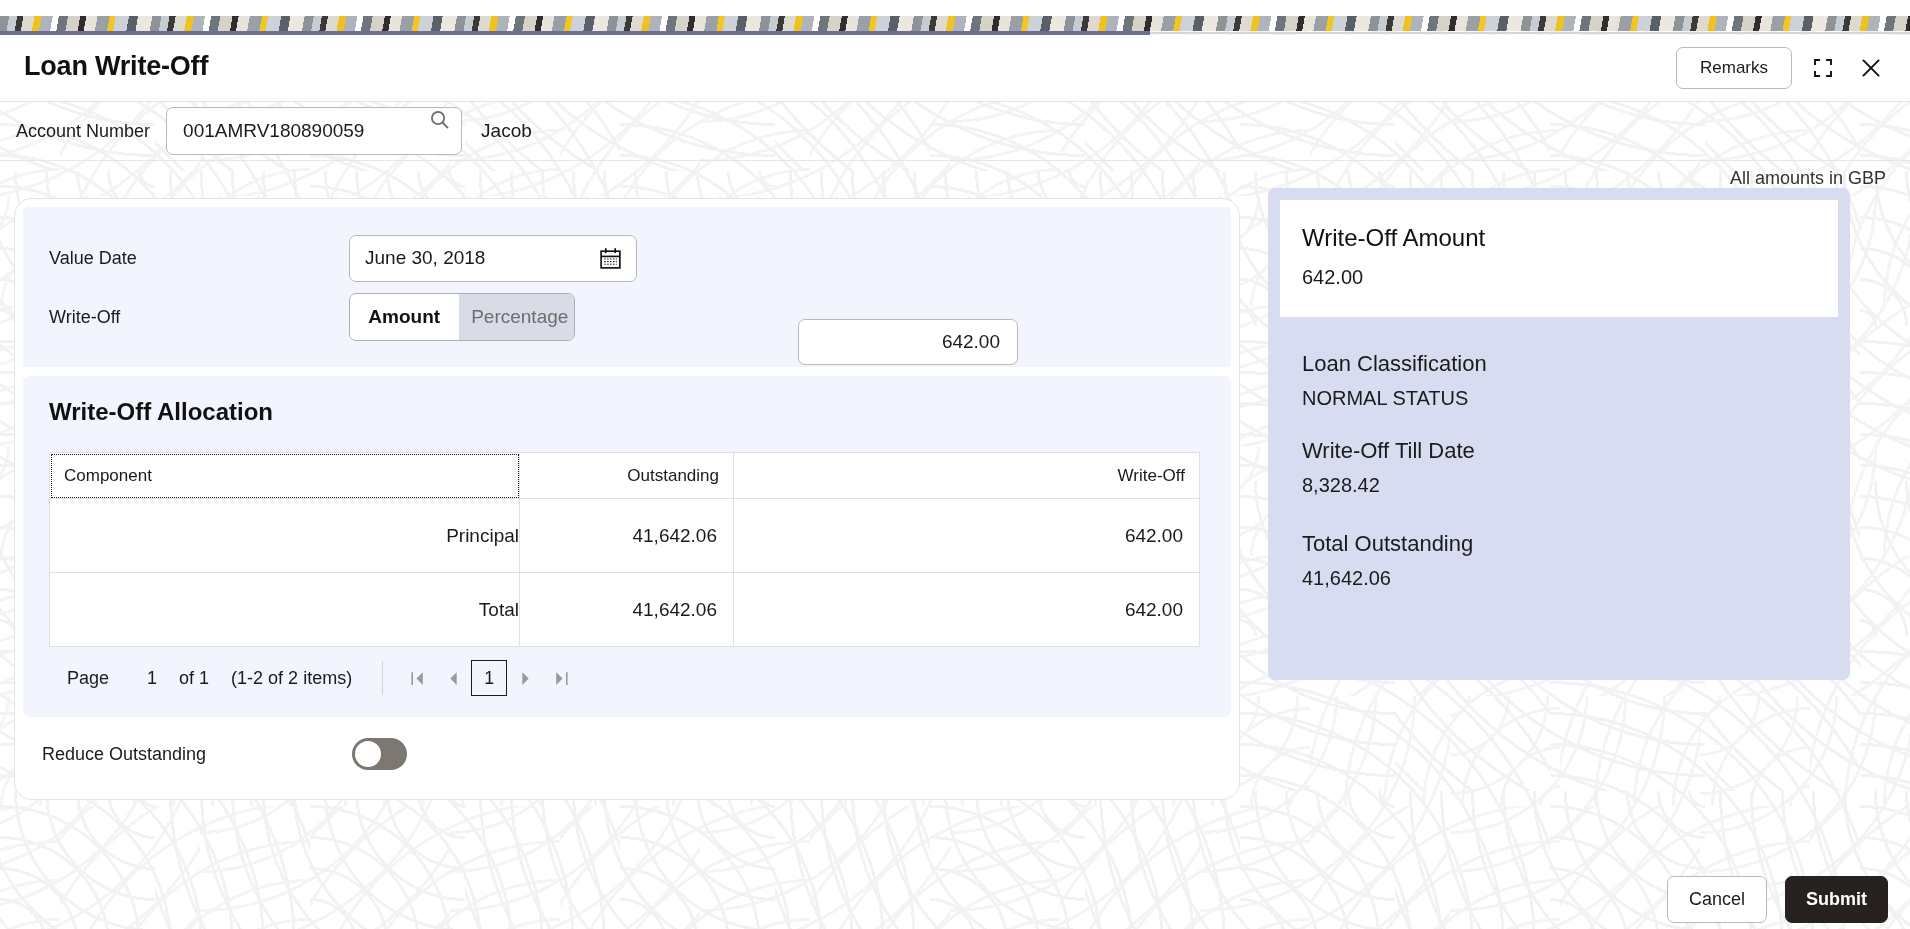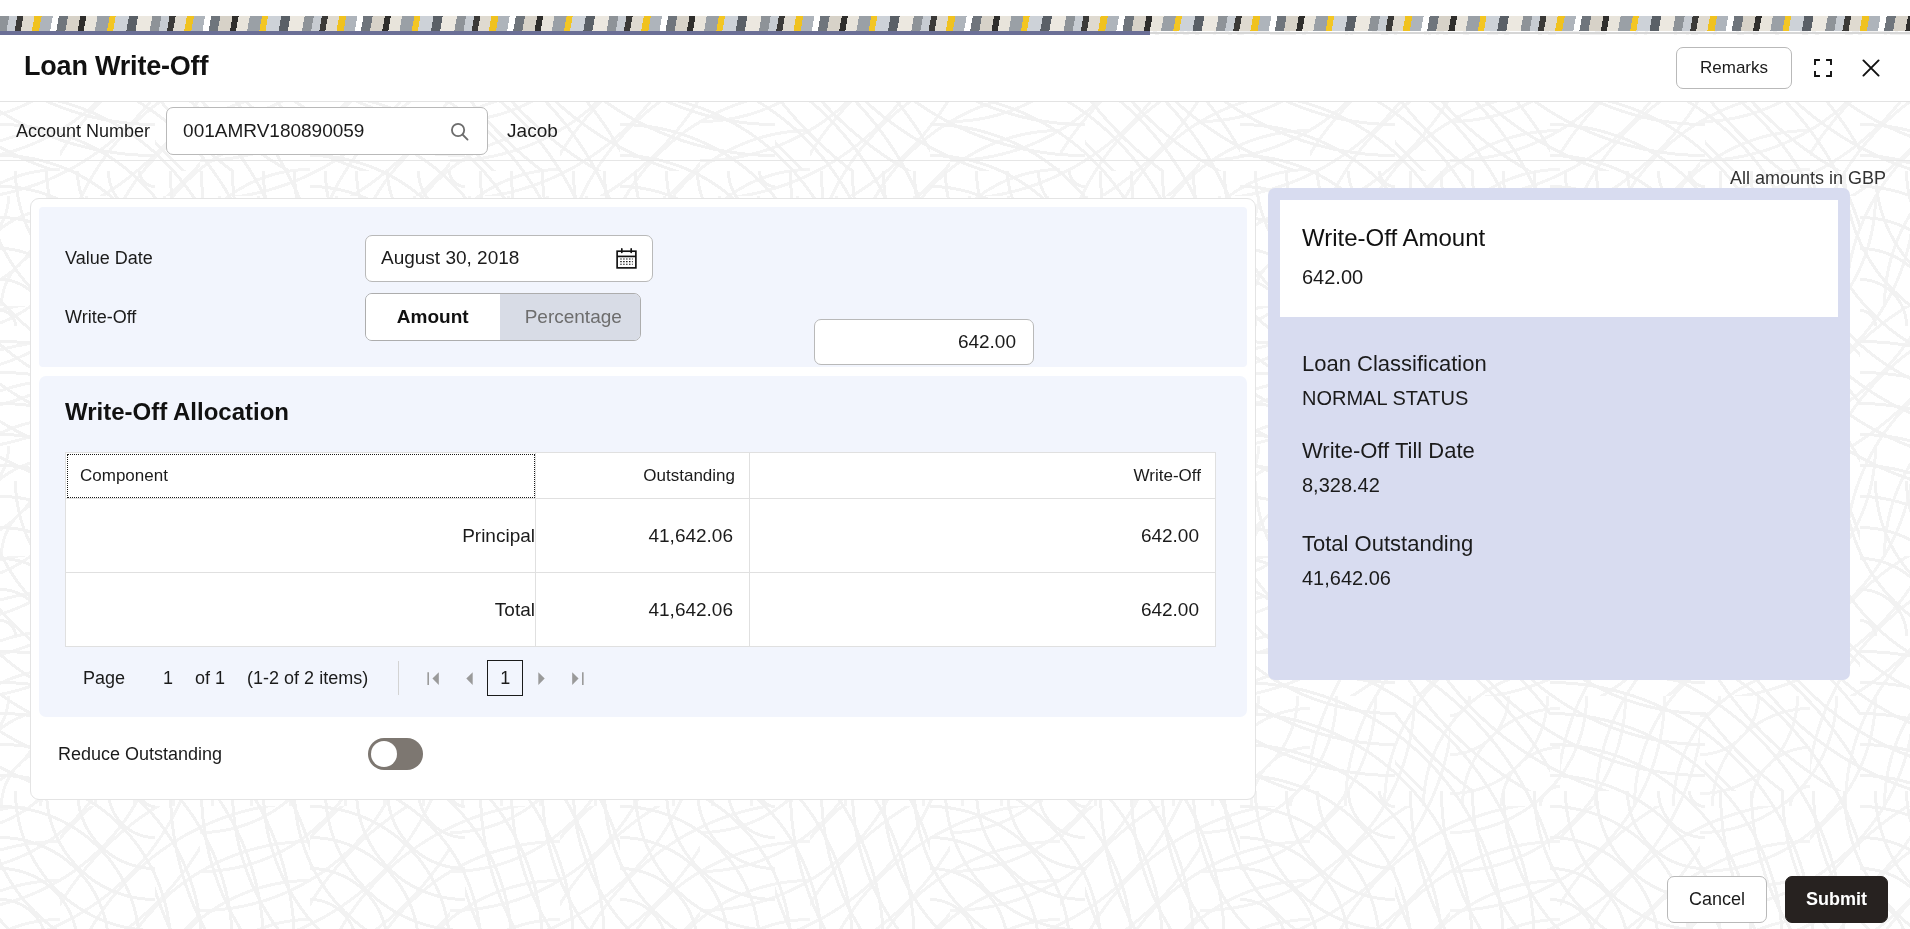--- a/index.html
+++ b/index.html
@@ -92,25 +92,25 @@
     display: flex; align-items: center;
     border-bottom: 1px solid #e6e6e6;
   }
   .account-label {
     margin-left: 16px;
     font-size: 18px; color: #1b1b1b;
   }
   .account-input-wrap {
     position: relative;
     margin-left: 16px;
-    width: 322px; height: 48px;
+    width: 296px; height: 48px;
     background: #ffffff;
     border: 1px solid #b9b9b9;
     border-radius: 7px;
-    display: flex; align-items: center;
+    display: flex; 
   }
   .account-input {
     flex: 1;
     border: none; outline: none; background: transparent;
     font-family: "Liberation Sans", sans-serif;
     font-size: 19px; color: #1b1b1b;
     padding-left: 16px;
   }
   .search-icon { margin-right: 16px; display: flex; cursor: pointer; }
   .account-holder {
@@ -119,25 +119,25 @@
   }
 
   
   .currency-note {
     position: absolute; right: 24px; top: 152px;
     font-size: 18px; color: #323232;
   }
 
   
   .main-card {
-    position: absolute; left: 30px; top: 182px;
+    position: absolute; left: 14px; top: 182px;
     width: 1226px;
     background: #ffffff;
     border: 1px solid #e4e4e4;
-    border-radius: 9px;
+    border-radius: 18px;
     padding: 8px;
   }
 
   .form-panel {
     background: #f2f5fd;
     border-radius: 4px;
     padding: 22px 26px 26px 26px;
     position: relative;
     height: 160px;
   }
@@ -159,21 +159,21 @@
     font-size: 19px; color: #1b1b1b;
   }
   .cal-icon { margin-right: 13px; display: flex; cursor: pointer; }
 
   .segmented {
     display: flex;
     border: 1px solid #adadad;
     border-radius: 7px;
     overflow: hidden;
     height: 48px;
-    width: 276px;
+    width: 226px;
   }
   .seg-btn {
     flex: 1;
     font-family: "Liberation Sans", sans-serif;
     font-size: 19px;
     border: none; cursor: pointer;
     display: flex; align-items: center; justify-content: center;
   }
   .seg-btn.active { background: #ffffff; color: #111111; font-weight: 600; }
   .seg-btn.inactive { background: #d8dce6; color: #6d6d6d; padding-left: 7px; }
@@ -363,21 +363,21 @@
 
   <div class="currency-note">All amounts in GBP</div>
 
   <div class="main-card">
 
     <div class="form-panel">
 
       <div class="field-row" style="height:58px;">
         <span class="field-label">Value Date</span>
         <div class="date-input">
-          <span class="date-text">August 30, 2018</span>
+          <span class="date-text">June 30, 2018</span>
           <span class="cal-icon">
             <svg width="25" height="25" viewBox="0 0 24 24" fill="none" stroke="#111" stroke-width="1.6">
               <rect x="3" y="5" width="18" height="16"></rect>
               <path d="M3 10 L21 10" stroke-width="1.6"></path>
               <path d="M7.5 2.8 L7.5 6.2 M16.5 2.8 L16.5 6.2" stroke-linecap="round"></path>
               <path d="M6 12.5 H18 M6 15 H18 M6 17.5 H18" stroke-width="1" stroke-dasharray="1.4 1.4"></path>
             </svg>
           </span>
         </div>
       </div>

